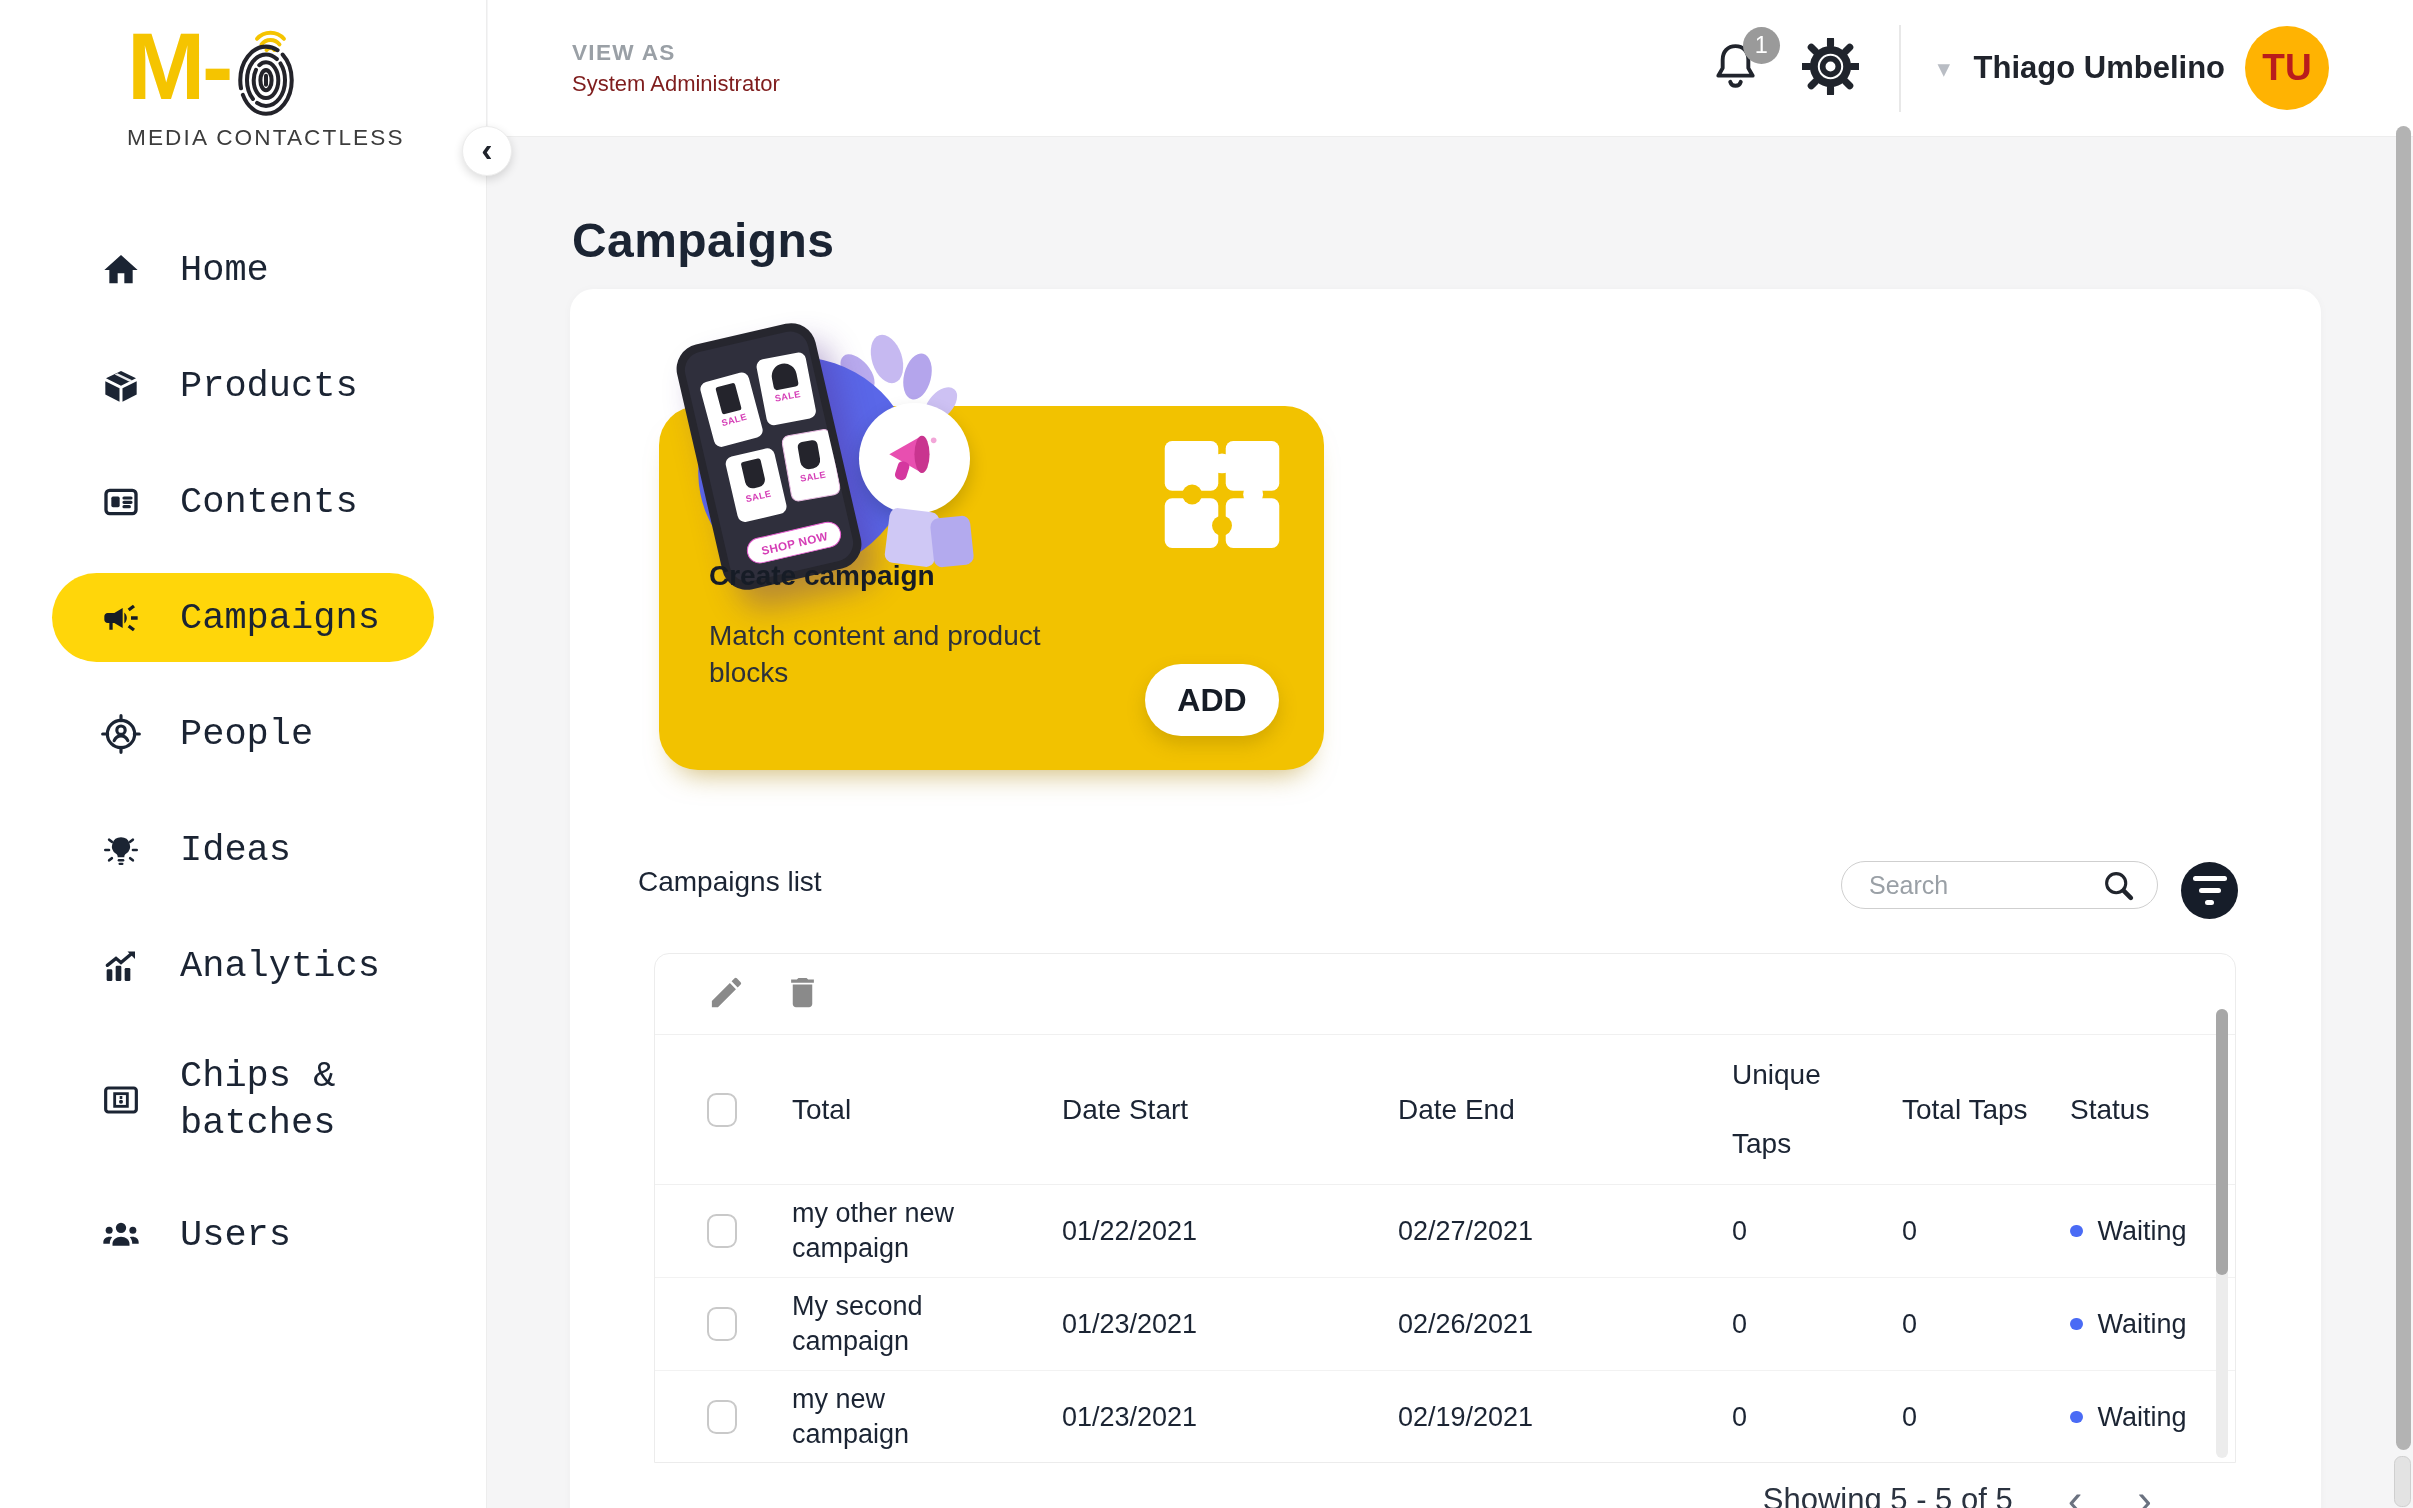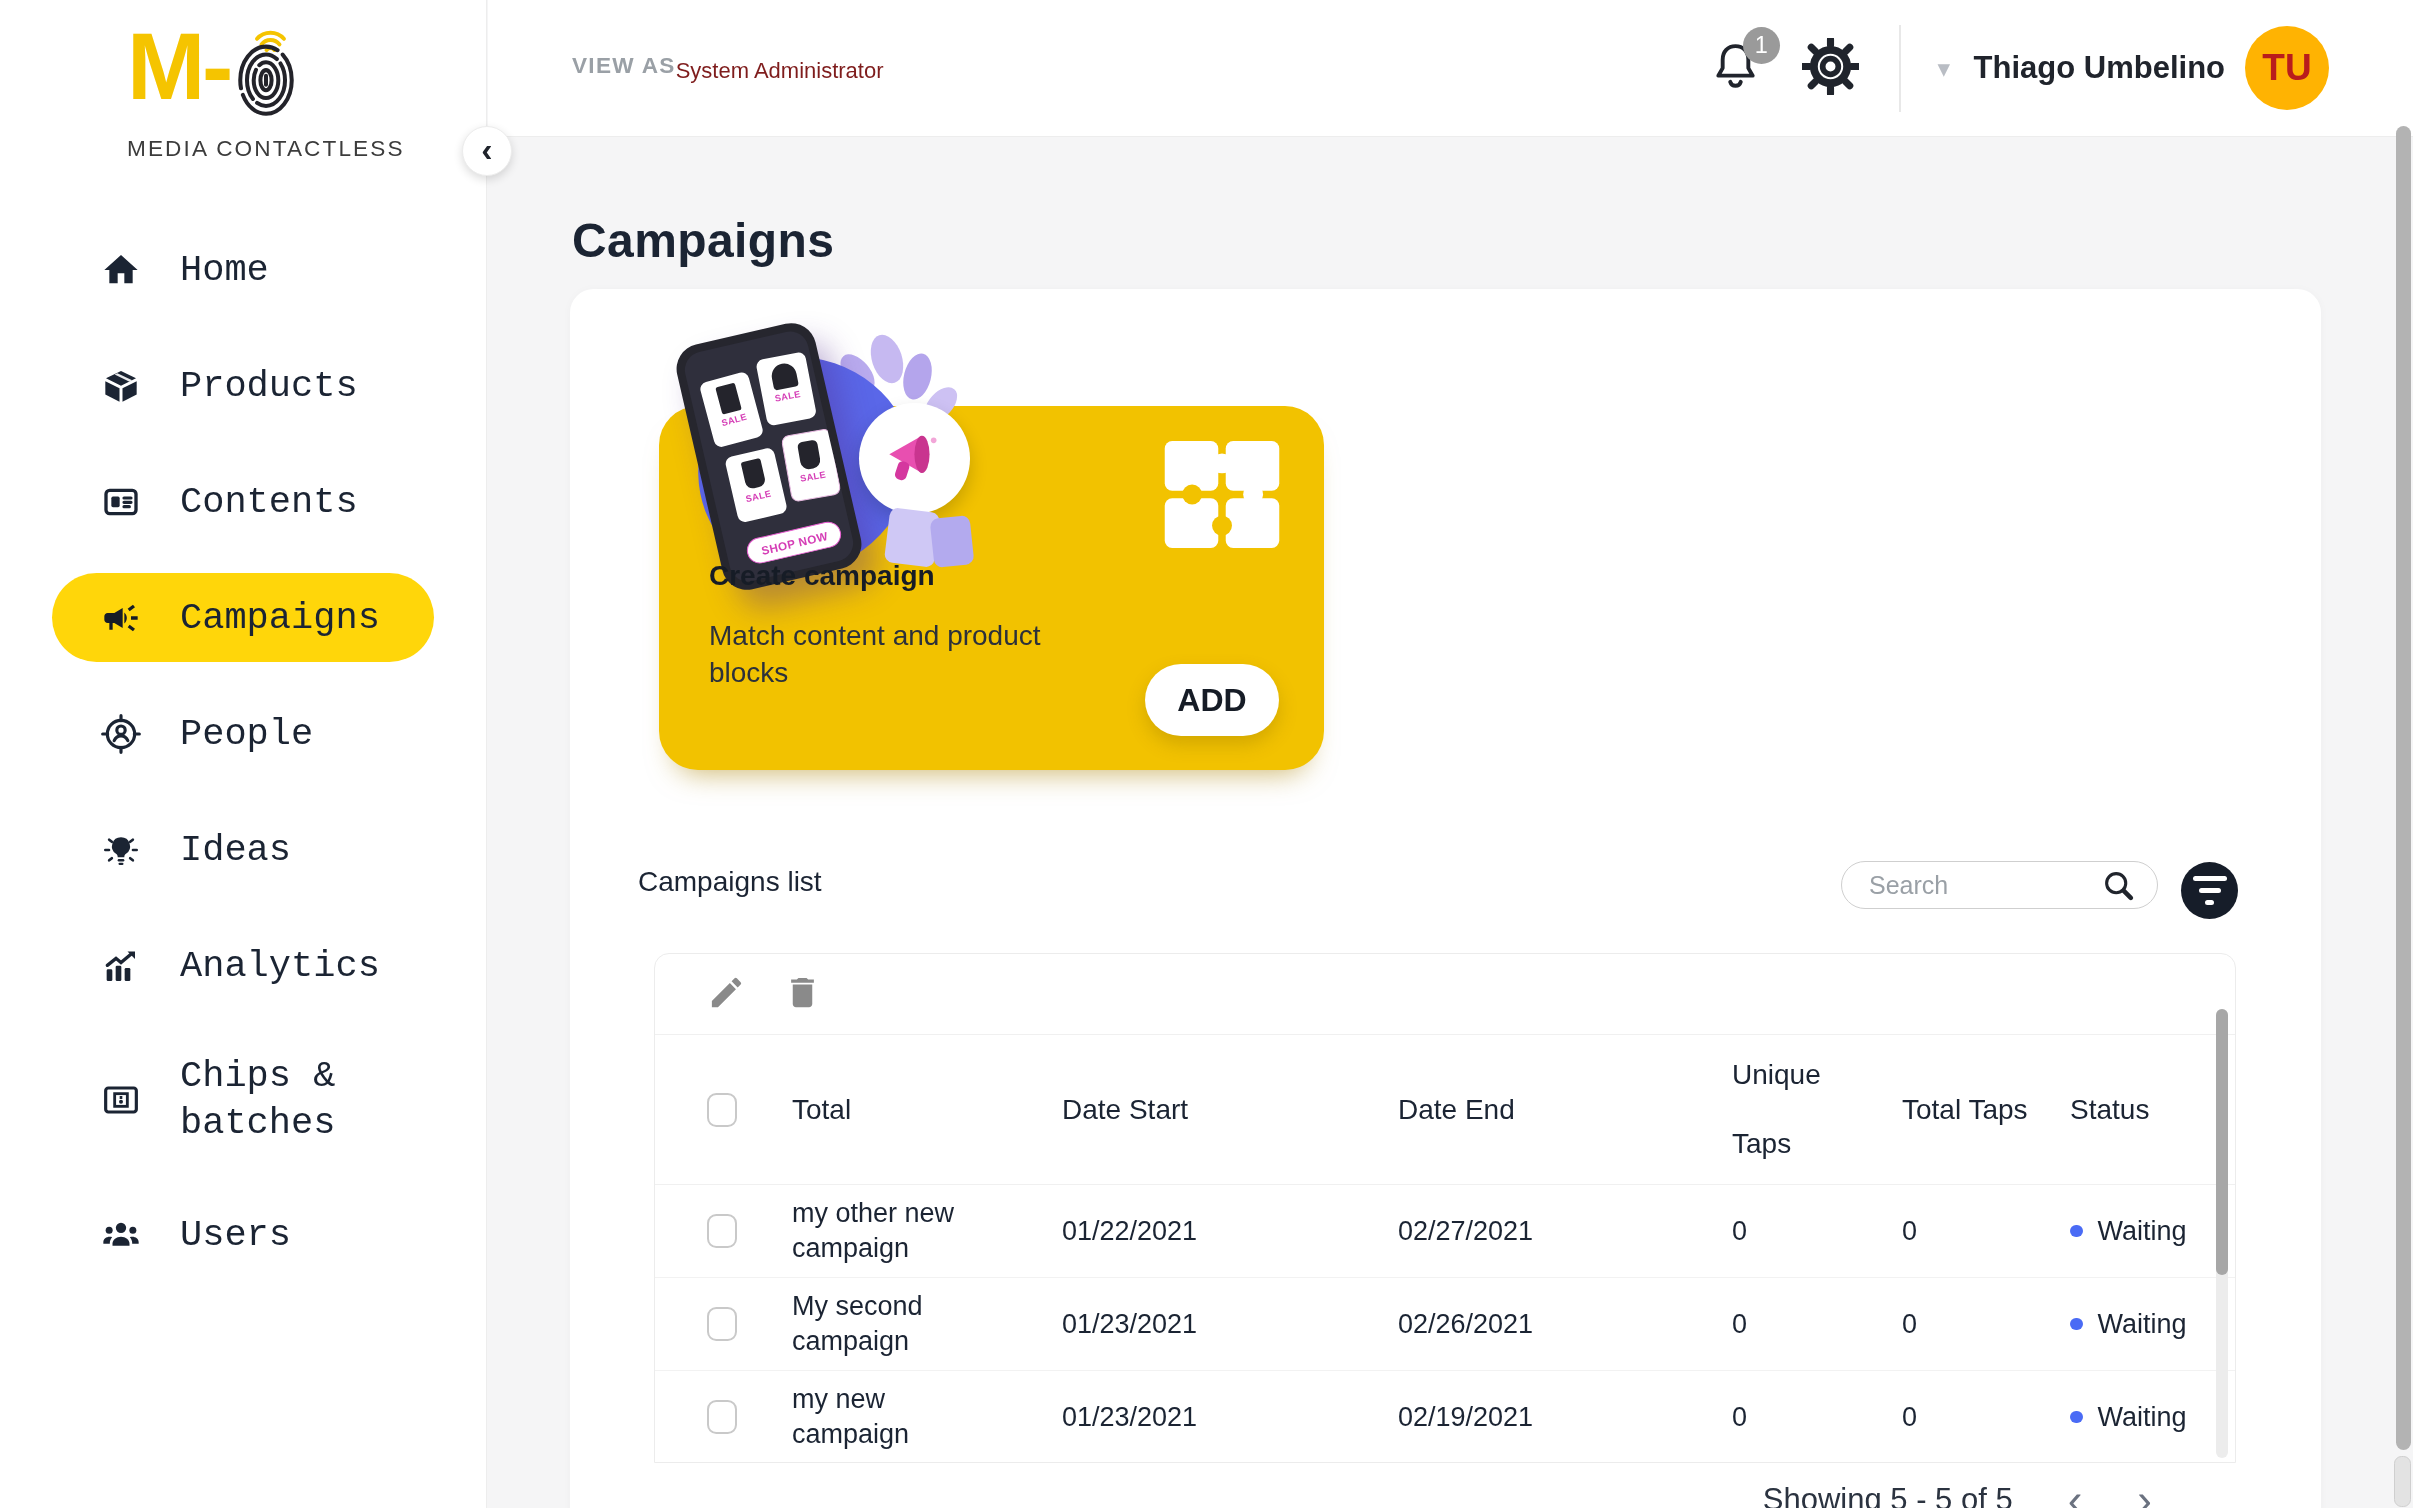--- a/index.html
+++ b/index.html
@@ -5,40 +5,40 @@
   html,body{margin:0;padding:0;background:#e9e9ea;}
   .screen{position:relative;width:2413px;height:1508px;overflow:hidden;
     background:#f5f5f6;font-family:"Liberation Sans",sans-serif;color:#1b2433;}
 
   
   .sidebar{position:absolute;left:0;top:0;bottom:0;width:486px;background:#fff;
     border-right:1.7px solid #ededed;z-index:5;}
   .logo{position:absolute;left:127px;top:22px;}
   .logo-row{display:flex;align-items:flex-start;}
   .logo-m{font-size:94px;line-height:.95;font-weight:800;color:#F5C400;letter-spacing:-3.4px;}
-  .logo-sub{font-size:22.6px;letter-spacing:2.1px;color:#3c3c3c;margin-top:17px;font-weight:400;}
+  .logo-sub{font-size:22.6px;letter-spacing:2.1px;color:#3c3c3c;margin-top:6px;font-weight:400;}
   .nav{position:absolute;top:198px;left:0;right:0;}
   .nav-item{display:flex;align-items:center;gap:39px;height:89px;margin:27px 52px 0 52px;
     padding-left:49px;border-radius:54px;font-size:37px;font-weight:500;cursor:pointer;font-family:Liberation Mono, monospace;}
   .nav-item.tall{height:126px;}
   .nav-item.active{background:#FFD60A;}
   .nav-ic{width:40px;height:40px;flex:0 0 40px;display:flex;align-items:center;justify-content:center;}
   .nav-ic svg{width:40px;height:40px;}
   .two-line{line-height:1.28;}
 
   .collapse-btn{position:absolute;left:462px;top:126px;width:50px;height:50px;border-radius:50%;
     background:#fff;border:1.7px solid #ececec;box-shadow:0 3.4px 10px rgba(0,0,0,.14);
     display:flex;align-items:center;justify-content:center;z-index:9;cursor:pointer;
     font-size:34px;font-weight:700;color:#20242c;line-height:1;padding-bottom:5px;box-sizing:border-box;}
 
   
   .topbar{position:absolute;left:488px;top:0;right:0;height:137px;background:#fff;
     border-bottom:1.7px solid #ededed;display:flex;align-items:center;
     padding:0 84px;box-sizing:border-box;z-index:4;}
-  .viewas{display:flex;flex-direction:row;}
+  .viewas{display:flex;flex-direction:column;}
   .viewas-label{font-size:22.6px;color:#9aa0a6;font-weight:600;letter-spacing:1.3px;}
   .viewas-value{font-size:22px;color:#7f1d1d;margin-top:5px;}
   .top-right{margin-left:auto;display:flex;align-items:center;}
   .icon-btn{position:relative;background:none;border:none;padding:0;cursor:pointer;display:flex;}
   .bell-wrap{margin-right:39px;}
   .badge{position:absolute;top:-11.7px;right:-17px;width:37px;height:37px;border-radius:50%;
     background:#9a9a9a;color:#fff;font-size:23.5px;display:flex;align-items:center;justify-content:center;}
   .top-divider{width:1.7px;height:87px;background:#e8e8e8;margin:0 37px 0 40px;}
   .caret{font-size:25px;color:#b9bdc4;margin-right:23.5px;}
   .user-name{font-size:31px;font-weight:600;color:#20242c;}

